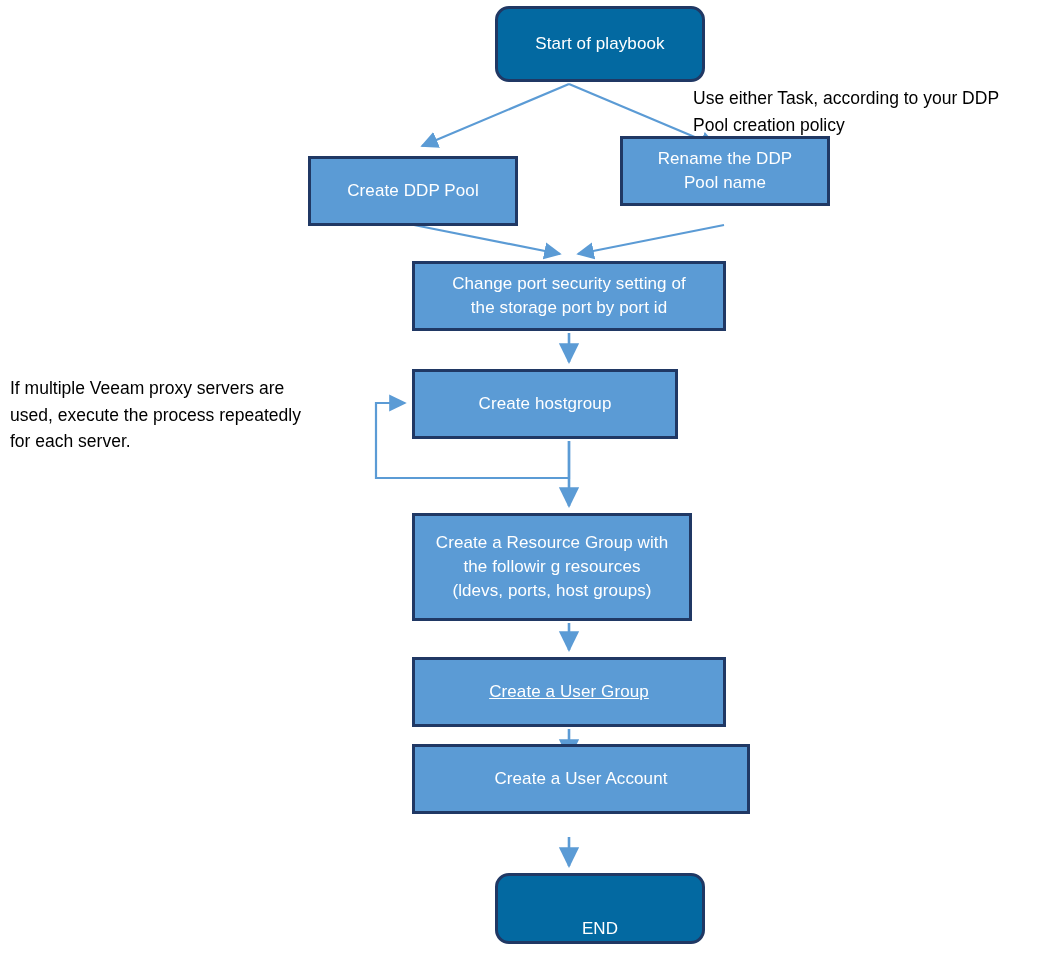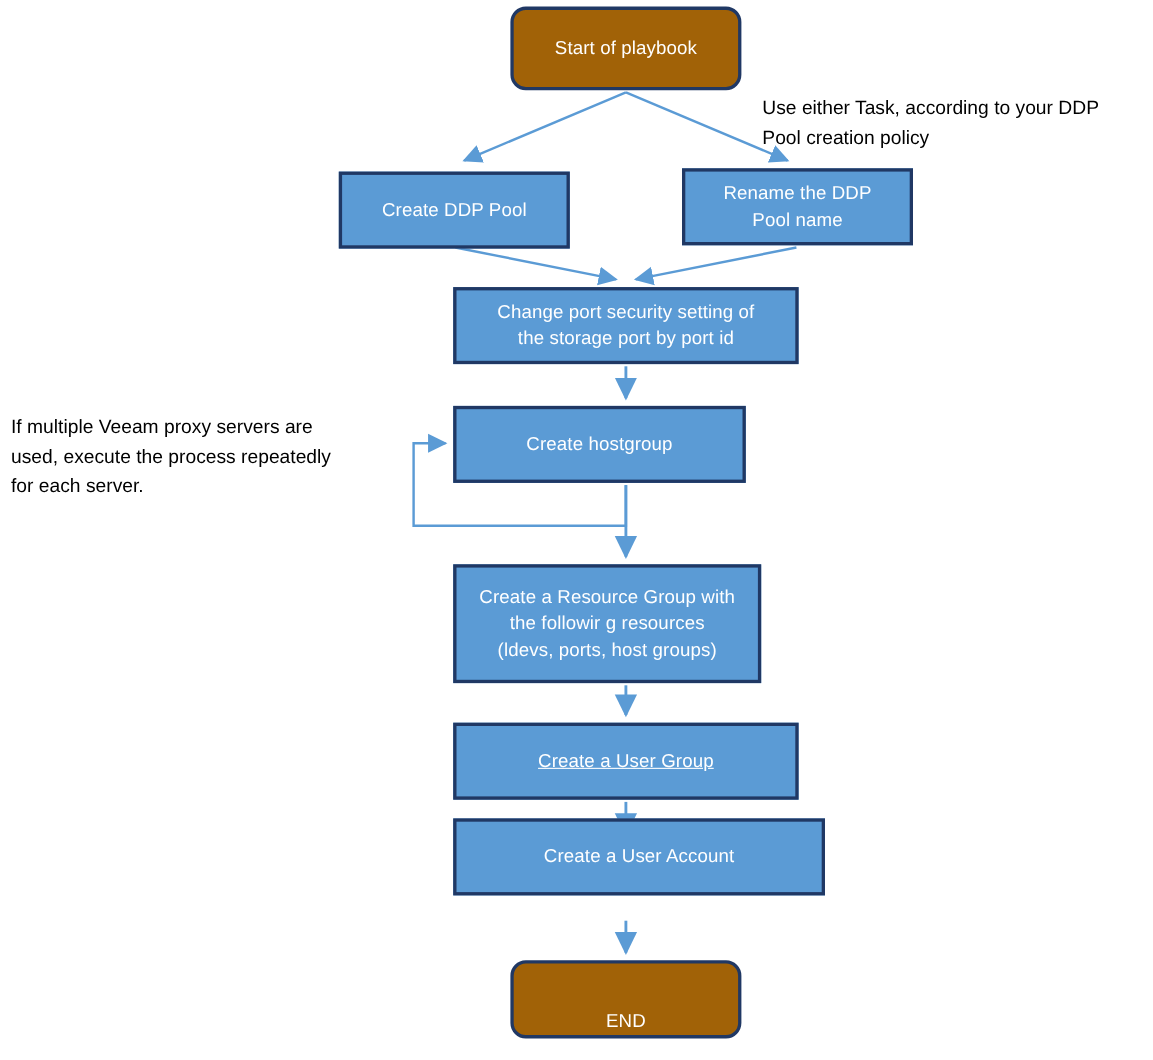--- a/index.html
+++ b/index.html
@@ -33,41 +33,42 @@
     line-height: 24px;
     letter-spacing: 0.1px;
     border: 3px solid #203864;
     z-index: 2;
     padding: 0 8px;
   }
   .node-process {
     background: #5B9BD5;
   }
   .node-terminator {
-    background: #a16207;
+    background: #0369a1;
     border-radius: 14px;
+    margin-left: 31px;
   }
   .node-label {
     white-space: pre-line;
     display: block;
     width: 100%;
   }
   .annotation {
     position: absolute;
     color: #000000;
     font-size: 17.5px;
     line-height: 26.5px;
     white-space: pre-line;
     z-index: 3;
   }
 
   
   #node-start        { left: 464px; top: 6px;   width: 210px; height: 76px; }
   #node-create-pool  { left: 308px; top: 156px; width: 210px; height: 70px; justify-content: center; }
-  #node-rename-pool  { left: 620px; top: 153px; width: 210px; height: 70px; }
+  #node-rename-pool  { left: 620px; top: 136px; width: 210px; height: 70px; }
   #node-port-sec     { left: 412px; top: 261px; width: 314px; height: 70px; }
   #node-hostgroup    { left: 412px; top: 369px; width: 266px; height: 70px; align-items: center; }
   #node-resource-grp { left: 412px; top: 513px; width: 280px; height: 108px; }
   #node-user-group   { left: 412px; top: 657px; width: 314px; height: 70px; text-decoration: underline; }
   #node-user-account { left: 412px; top: 744px; width: 338px; height: 70px; }
   #node-end          { left: 464px; top: 873px; width: 210px; height: 71px; align-items: flex-end; }
 
   #annotation-ddp    { left: 693px; top: 85px;  width: 360px; }
   #annotation-veeam  { left: 10px;  top: 375px; width: 350px; }
 </style>

